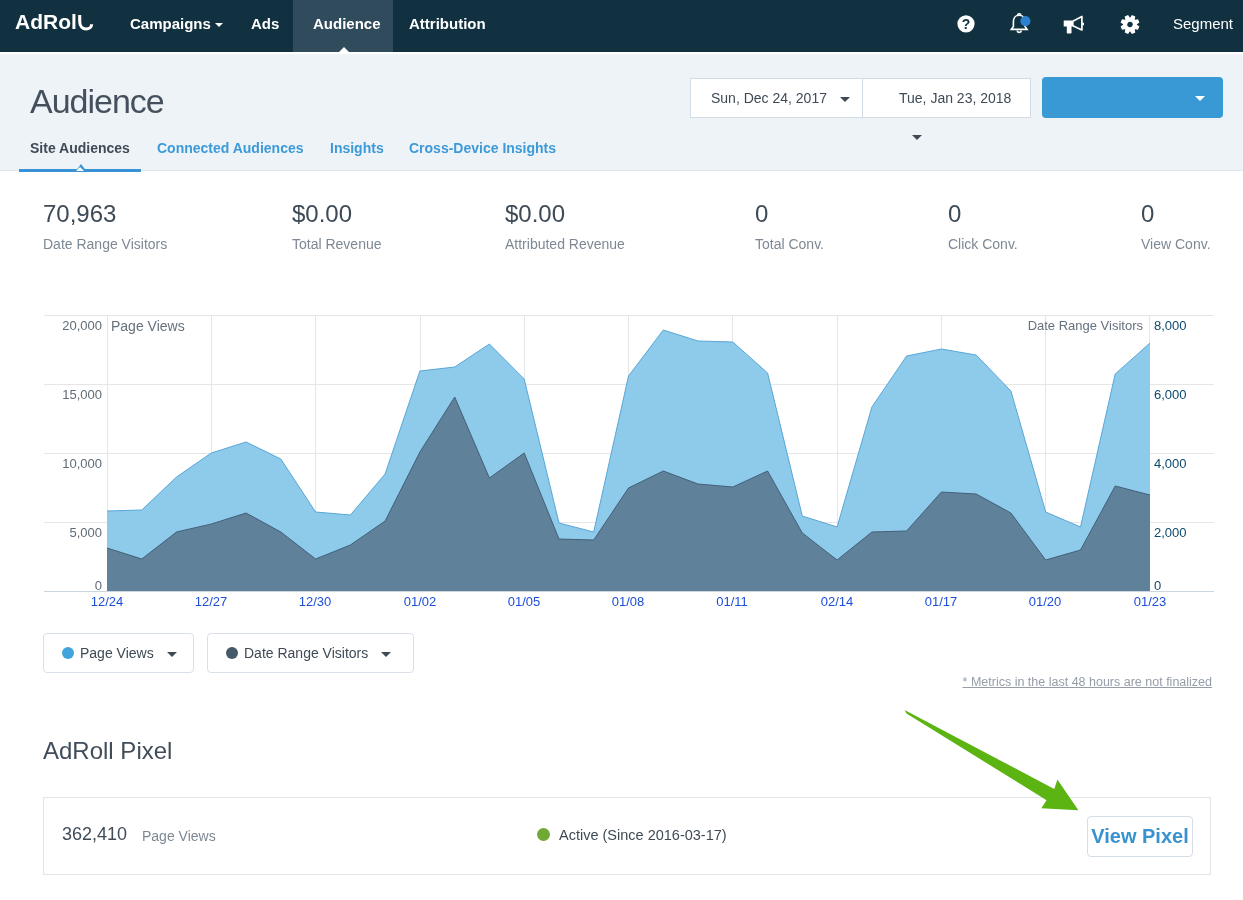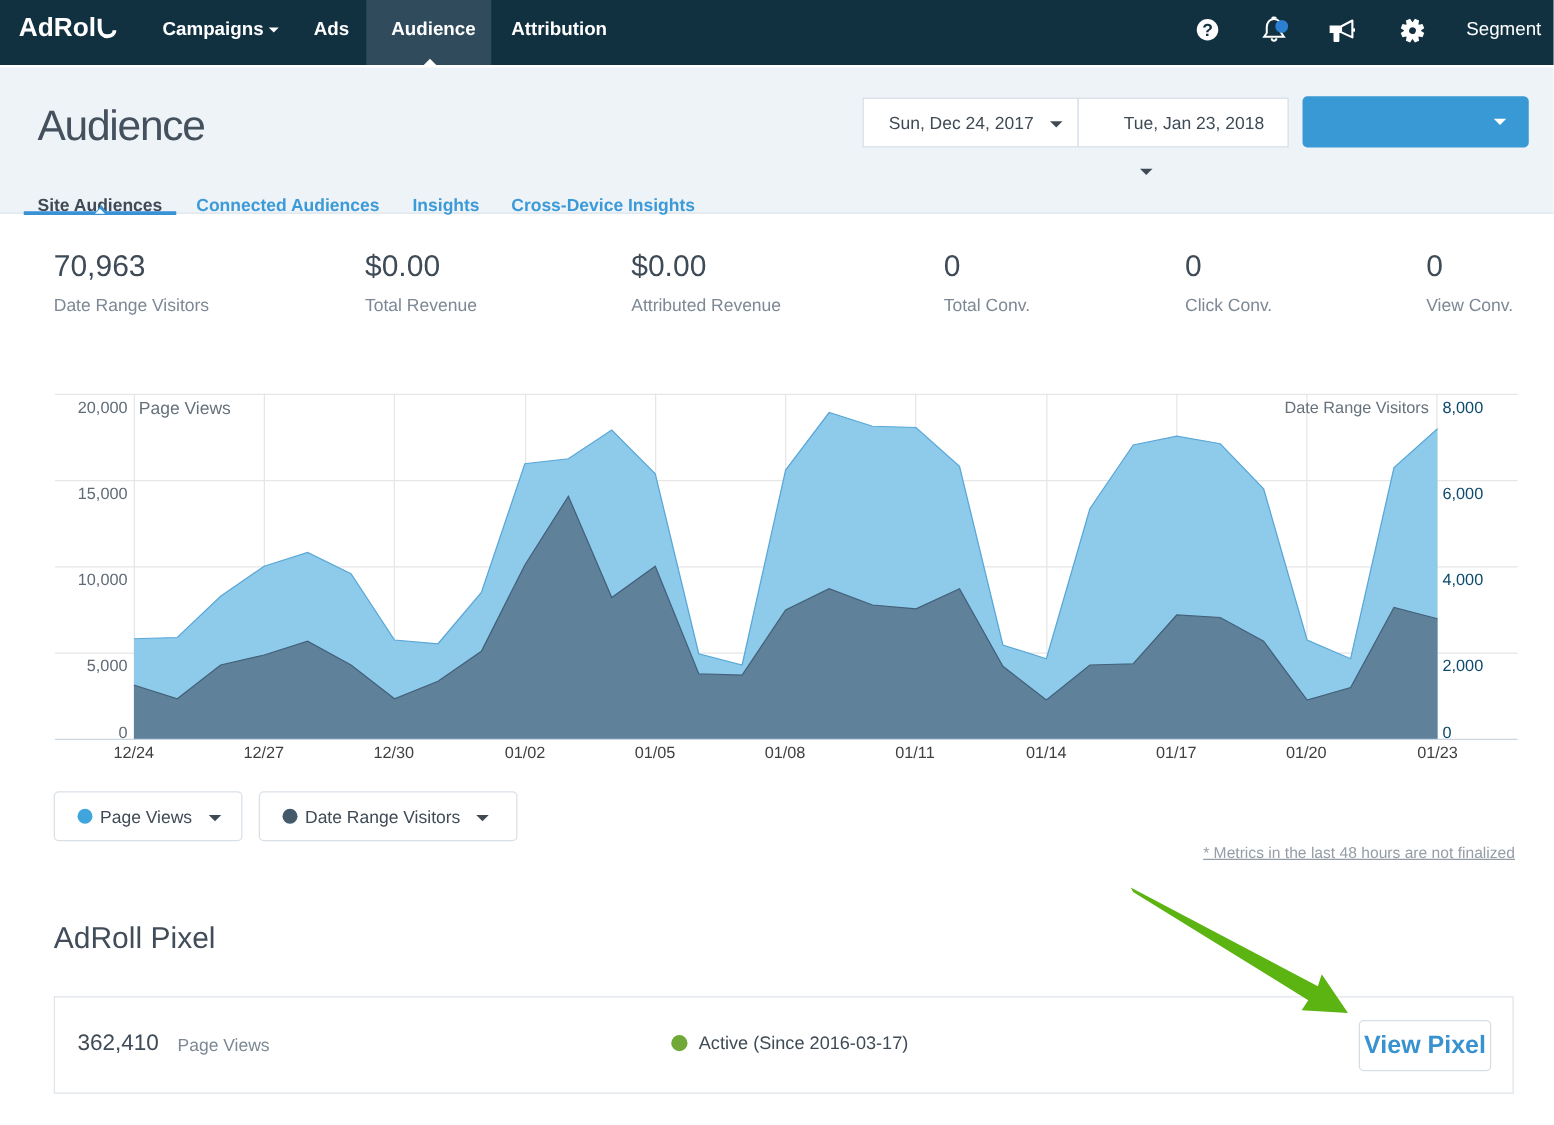--- a/index.html
+++ b/index.html
@@ -9,21 +9,21 @@
 
 #nav { position:absolute; left:0; top:0; width:1243px; height:52px; background:#113140; }
 #navwhite { position:absolute; left:0; top:52px; width:1243px; height:2px; background:#fff; }
 #nav .item { position:absolute; top:0; height:54px; line-height:48px; color:#fff; font-size:15px; font-weight:bold; }
 #navtab { position:absolute; left:293px; top:0; width:100px; height:52px; background:#2f4b5c; }
 #notch { position:absolute; left:338px; top:46.5px; width:0; height:0; border-left:6px solid transparent; border-right:6px solid transparent; border-bottom:6px solid #fff; }
 
 
 #header { position:absolute; left:0; top:54px; width:1243px; height:117px; background:#eef3f8; border-bottom:1px solid #dfe5eb; }
 #title { position:absolute; left:30px; top:82px; font-size:34px; letter-spacing:-1px; color:#44505c; }
-.tab { position:absolute; top:140px; font-size:14px; font-weight:bold; color:#3d9ad8;margin-top:16px; }
+.tab { position:absolute; top:140px; font-size:14px; font-weight:bold; color:#3d9ad8; }
 #tab-underline { position:absolute; left:19px; top:169px; width:122px; height:3px; background:#3793d5; }
 #tab-notch { position:absolute; left:75px; top:164px; width:0; height:0; border-left:6px solid transparent; border-right:6px solid transparent; border-bottom:8px solid #3793d5; }
 #tab-notch2 { position:absolute; left:76.3px; top:167.2px; width:0; height:0; border-left:4.8px solid transparent; border-right:4.8px solid transparent; border-bottom:4.8px solid #fff; }
 
 .datebtn { position:absolute; top:78px; height:40px; background:#fff; border:1px solid #d3dce6; font-size:14px; color:#3f4a55; line-height:38px; text-align:left; }
 .caret { display:inline-block; width:0; height:0; border-left:5px solid transparent; border-right:5px solid transparent; border-top:5px solid #3f4a55; vertical-align:middle; }
 #newaud { position:absolute; left:1042px; top:77px; width:181px; height:41px; background:#3999d5; border-radius:4px; }
 #newaud .main { position:absolute; left:0; top:0; width:134px; height:41px; color:#fff; font-weight:bold; font-size:15px; text-align:center; line-height:41px; border-right:1px solid #fff; }
 #newaud .dd { position:absolute; left:134px; top:0; width:47px; height:41px; text-align:center; line-height:41px; }
 #newaud .caret { border-top-color:#fff; }
@@ -31,21 +31,21 @@
 
 .statnum { position:absolute; top:200px; font-size:24px; color:#3e4b57; }
 .statlbl { position:absolute; top:236px; font-size:14px; color:#7d8894; }
 
 
 .hgrid { position:absolute; left:44px; width:1170px; height:1px; background:#e6e6e6; }
 .vgrid { position:absolute; top:315px; width:1px; height:276px; background:#e6e6e6; }
 #xaxisline { position:absolute; left:44px; top:591px; width:1170px; height:1px; background:#ccd6e0; }
 .ylbl { position:absolute; width:58px; text-align:right; font-size:13px; color:#606b76; }
 .yrbl { position:absolute; left:1154px; font-size:13px; color:#0c4a6e; }
-.xlbl { position:absolute; top:594px; width:60px; text-align:center; font-size:13px; color:#404040; }
+.xlbl { position:absolute; top:594px; width:60px; text-align:center; font-size:13px; color:#1d4ed8; }
 .axtitle { position:absolute; top:318px; font-size:14px; color:#66717c; }
 
 
 .legbtn { position:absolute; top:633px; height:40px; background:#fff; border:1px solid #d9e0e7; border-radius:4px; line-height:38px; font-size:14px; color:#3f4a55; }
 .dot { display:inline-block; width:12px; height:12px; border-radius:50%; vertical-align:-1px; }
 #metrics-note { position:absolute; top:675px; right:31px; font-size:12.5px; color:#959da7;text-decoration:underline; }
 
 
 #pixelhead { position:absolute; left:43px; top:737px; font-size:24px; color:#414d5a; }
 #pixelcard { position:absolute; left:43px; top:797px; width:1168px; height:78px; background:#fff; border:1px solid #dfe5ea; }
@@ -149,21 +149,21 @@
 <div class="yrbl" style="top:578px">0</div>
 <div class="axtitle" style="left:111px">Page Views</div>
 <div class="axtitle" style="left:1013px;width:130px;text-align:right;font-size:13px">Date Range Visitors</div>
 <div class="xlbl" style="left:77px">12/24</div>
 <div class="xlbl" style="left:181px">12/27</div>
 <div class="xlbl" style="left:285px">12/30</div>
 <div class="xlbl" style="left:390px">01/02</div>
 <div class="xlbl" style="left:494px">01/05</div>
 <div class="xlbl" style="left:598px">01/08</div>
 <div class="xlbl" style="left:702px">01/11</div>
-<div class="xlbl" style="left:807px">01/14</div>
+<div class="xlbl" style="left:807px">02/14</div>
 <div class="xlbl" style="left:911px">01/17</div>
 <div class="xlbl" style="left:1015px">01/20</div>
 <div class="xlbl" style="left:1120px">01/23</div>
 
 <svg class="abs" style="left:107px;top:315px" width="1044" height="277" viewBox="0 0 1044 277">
   <polygon fill="#8ecaea" points="0.0,196 34.8,195 69.5,162 104.3,138 139.1,127 173.8,144 208.6,197 243.4,200 278.1,159 312.9,56 347.7,52 382.4,29 417.2,64 452.0,208 486.7,217 521.5,61 556.3,15 591.0,26 625.8,27 660.6,58 695.3,201 730.1,212 764.9,92 799.6,41 834.4,34 869.2,40 903.9,76 938.7,197 973.5,212 1008.2,59 1043.0,28 1043,276 0,276"></polygon>
   <polyline fill="none" stroke="#58a7d8" stroke-width="1" points="0.0,196 34.8,195 69.5,162 104.3,138 139.1,127 173.8,144 208.6,197 243.4,200 278.1,159 312.9,56 347.7,52 382.4,29 417.2,64 452.0,208 486.7,217 521.5,61 556.3,15 591.0,26 625.8,27 660.6,58 695.3,201 730.1,212 764.9,92 799.6,41 834.4,34 869.2,40 903.9,76 938.7,197 973.5,212 1008.2,59 1043.0,28"></polyline>
   <polygon fill="#5f8199" points="0.0,233 34.8,244 69.5,217 104.3,209 139.1,198 173.8,217 208.6,244 243.4,230 278.1,206 312.9,137 347.7,82 382.4,163 417.2,138 452.0,224 486.7,225 521.5,173 556.3,156 591.0,169 625.8,172 660.6,156 695.3,218 730.1,245 764.9,217 799.6,216 834.4,177 869.2,179 903.9,198 938.7,245 973.5,235 1008.2,171 1043.0,180 1043,276 0,276"></polygon>
   <polyline fill="none" stroke="#43607a" stroke-width="1" points="0.0,233 34.8,244 69.5,217 104.3,209 139.1,198 173.8,217 208.6,244 243.4,230 278.1,206 312.9,137 347.7,82 382.4,163 417.2,138 452.0,224 486.7,225 521.5,173 556.3,156 591.0,169 625.8,172 660.6,156 695.3,218 730.1,245 764.9,217 799.6,216 834.4,177 869.2,179 903.9,198 938.7,245 973.5,235 1008.2,171 1043.0,180"></polyline>
 </svg>

